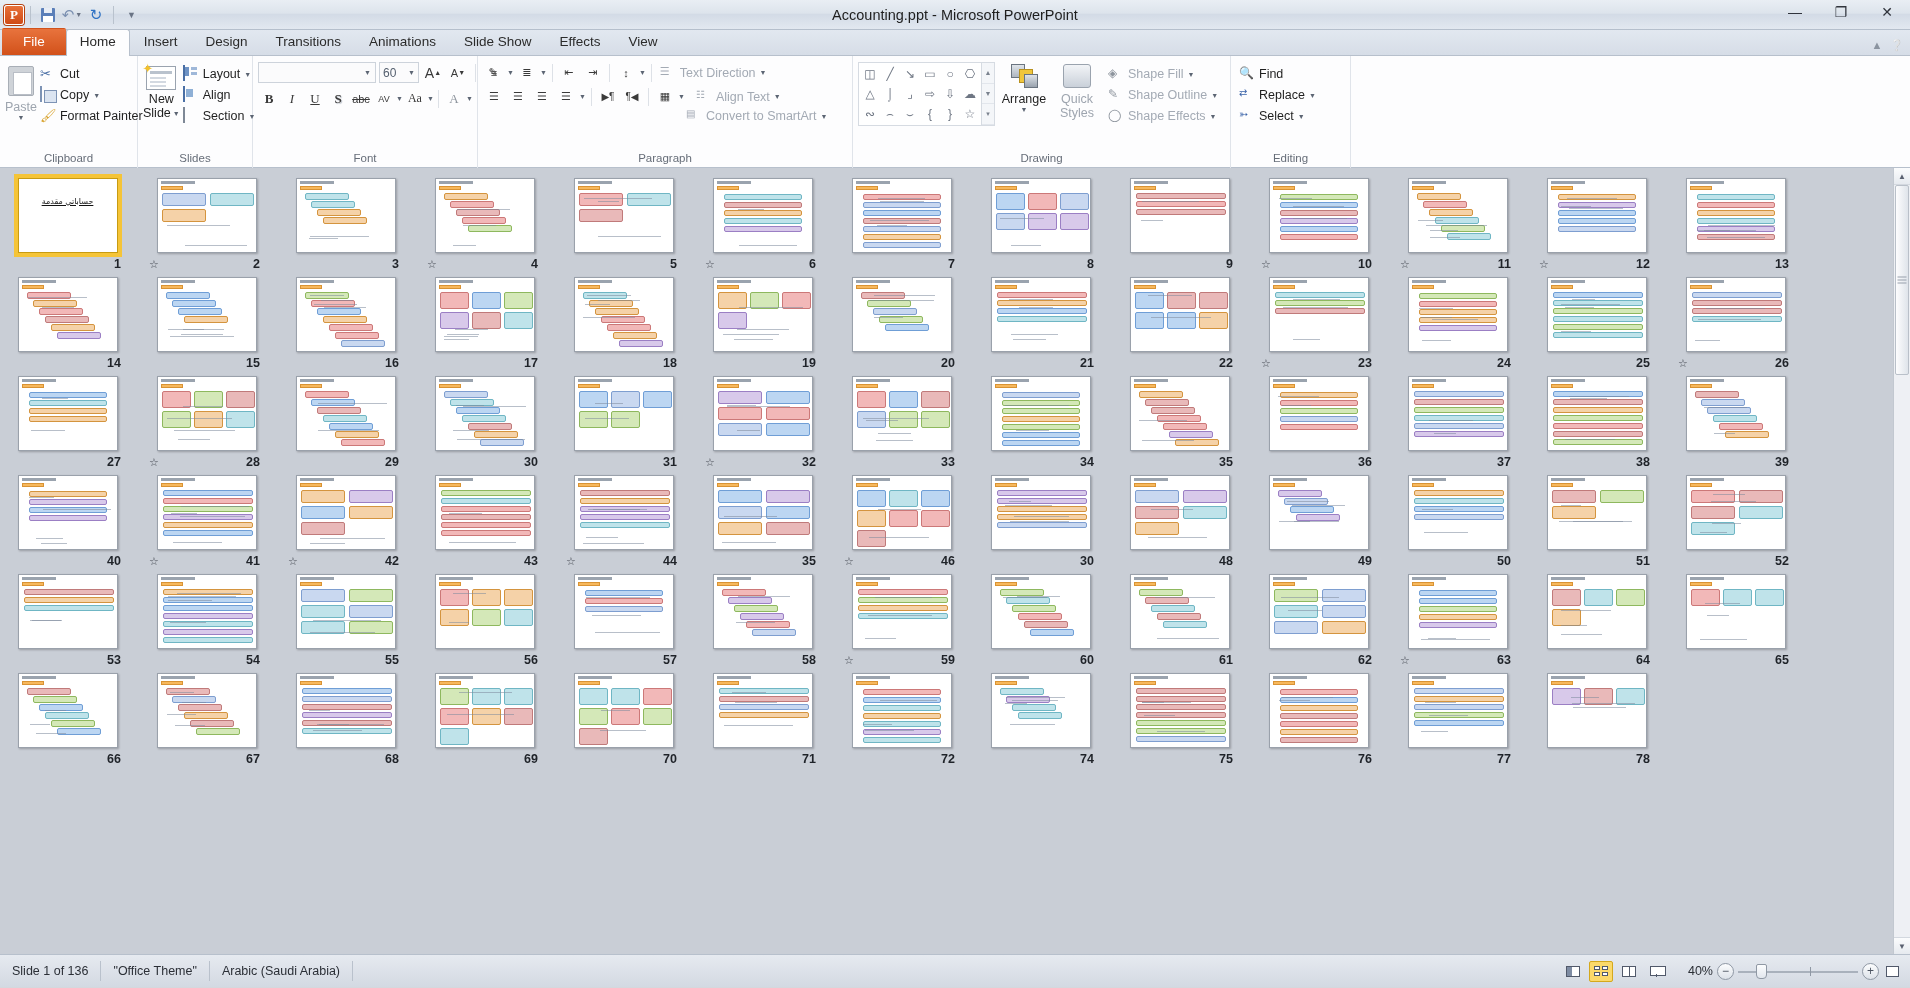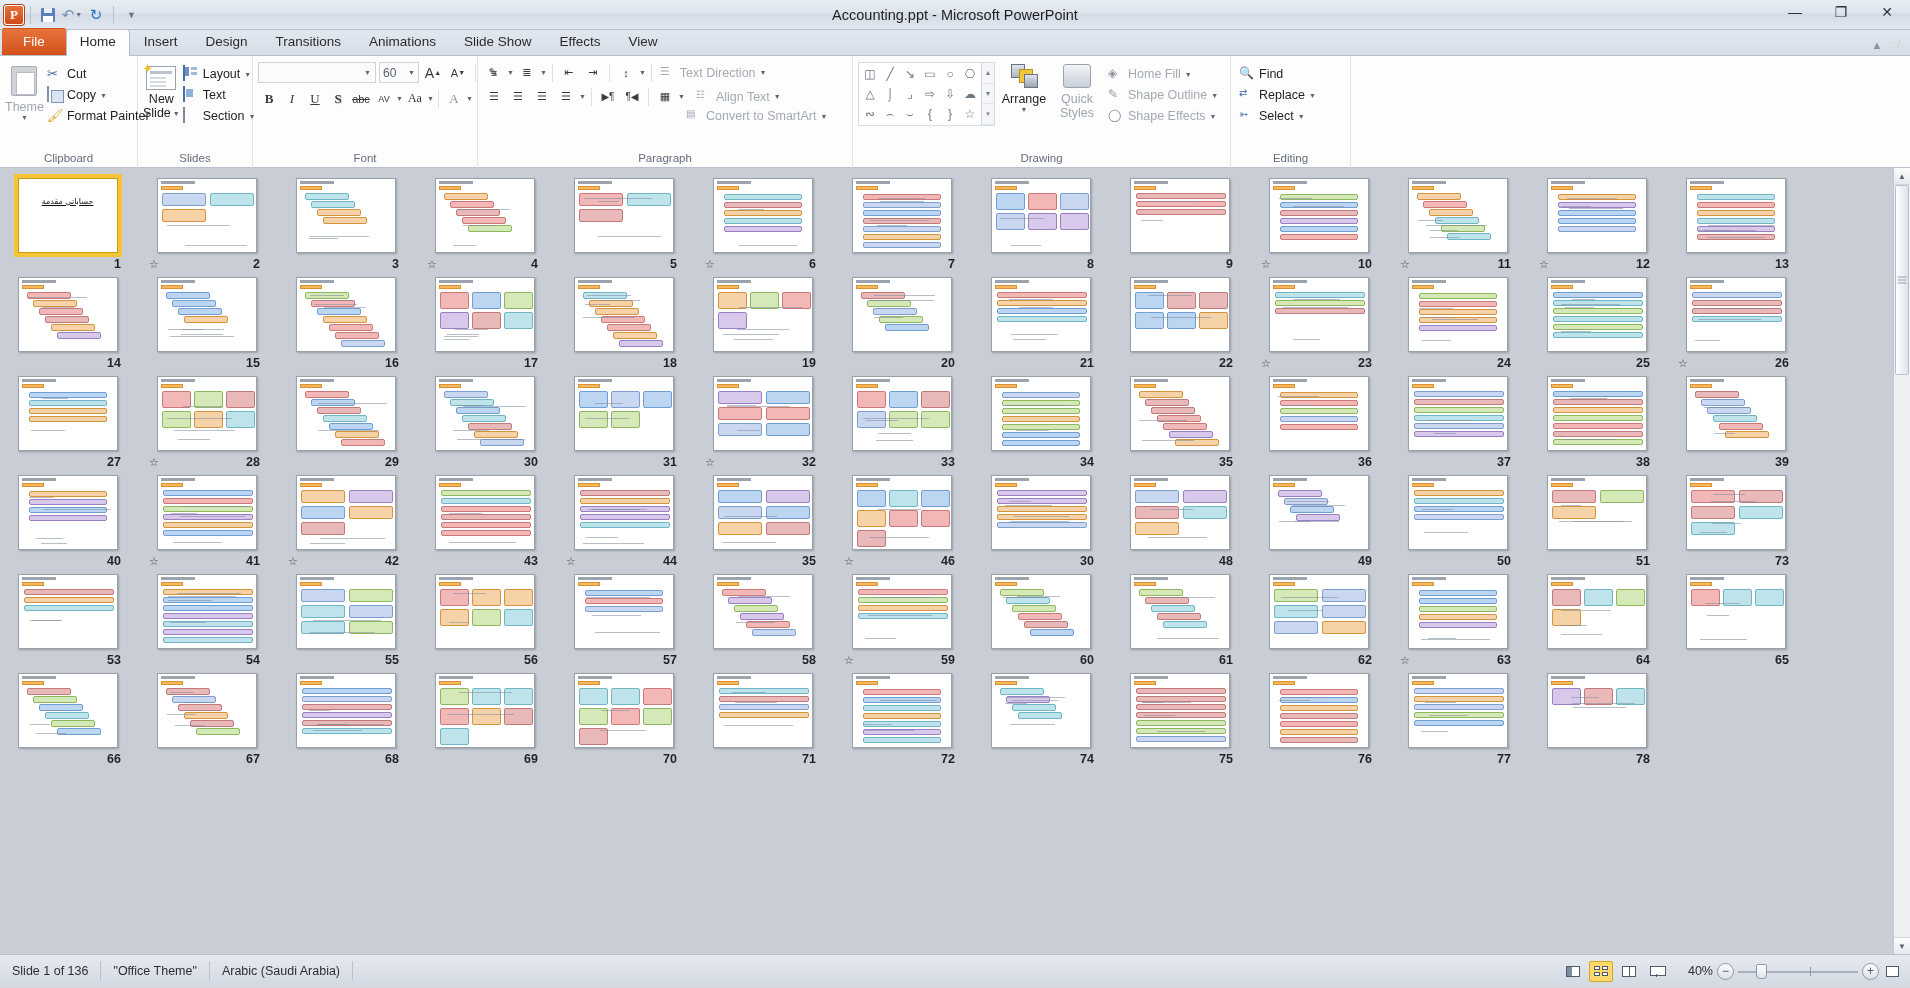--- a/index.html
+++ b/index.html
@@ -316,21 +316,21 @@
     <span class="helpbtn">❔</span>
   </div>
 </div>
 
 <div class="ribbon">
 
   <div class="rgroup" style="width:138px">
     <div class="rgroup-body">
       <div class="big-btn" style="padding-top:6px">
         <span class="ic-clipboard"></span>
-        <span style="margin-top:4px">Theme</span>
+        <span style="margin-top:4px">Paste</span>
         <span class="tcaret">▼</span>
       </div>
       <div class="col" style="margin-top:4px">
         <div class="small-row">
           <span class="icn ic-scissors">✂</span>
           <span>Cut</span>
         </div>
         <div class="small-row">
           <span class="icn"><span class="ic-copy"></span></span>
           <span>Copy</span>
@@ -358,21 +358,21 @@
         </span>
       </div>
       <div class="col" style="margin-top:4px">
         <div class="small-row">
           <span class="icn"><span class="ic-layout"></span></span>
           <span>Layout</span>
           <span class="tcaret">▼</span>
         </div>
         <div class="small-row">
           <span class="icn"><span class="ic-reset"></span></span>
-          <span>Text</span>
+          <span>Align</span>
         </div>
         <div class="small-row">
           <span class="icn"><span class="ic-section"></span></span>
           <span>Section</span>
           <span class="tcaret">▼</span>
         </div>
       </div>
     </div>
     <div class="rgroup-label">Slides</div>
   </div>
@@ -503,21 +503,21 @@
         <span class="tcaret">▼</span>
       </div>
       <div class="big-btn" style="width:48px;padding-top:2px">
         <span class="ic-quick"></span>
         <span style="margin-top:4px">Quick</span>
         <span>Styles</span>
       </div>
       <div class="col" style="margin-left:4px;margin-top:2px">
         <div class="small-row disabled">
           <span class="icn ic-fill">◈</span>
-          <span>Home Fill</span>
+          <span>Shape Fill</span>
           <span class="tcaret">▼</span>
         </div>
         <div class="small-row disabled">
           <span class="icn ic-fill">✎</span>
           <span>Shape Outline</span>
           <span class="tcaret">▼</span>
         </div>
         <div class="small-row disabled">
           <span class="icn ic-fill">◯</span>
           <span>Shape Effects</span>
@@ -1701,21 +1701,21 @@
                 <div class="mb" style="left: 4px; top: 46px; width: 44px; height: 13px; background: rgb(191, 227, 234); border: 1px solid rgb(111, 182, 196);"></div>
                 <div class="line" style="left: 13px; top: 56px; width: 27px; opacity: 0.55;"></div>
                 <div class="line" style="left: 24px; top: 25px; width: 45px; opacity: 0.55;"></div>
                 <div class="line" style="left: 26px; top: 18px; width: 32px; opacity: 0.55;"></div>
                 <div class="line" style="left: 25px; top: 47px; width: 29px; opacity: 0.55;"></div>
               </div>
             </div>
           </div>
           <div class="meta">
             <span class="anim hidden">☆</span>
-            <span class="snum">73</span>
+            <span class="snum">52</span>
           </div>
         </div>
       </div>
       <div class="srow">
         <div class="scell">
           <div class="thumbwrap">
             <div class="thumb">
               <div>
                 <div class="tl"></div>
                 <div class="tl2"></div>

